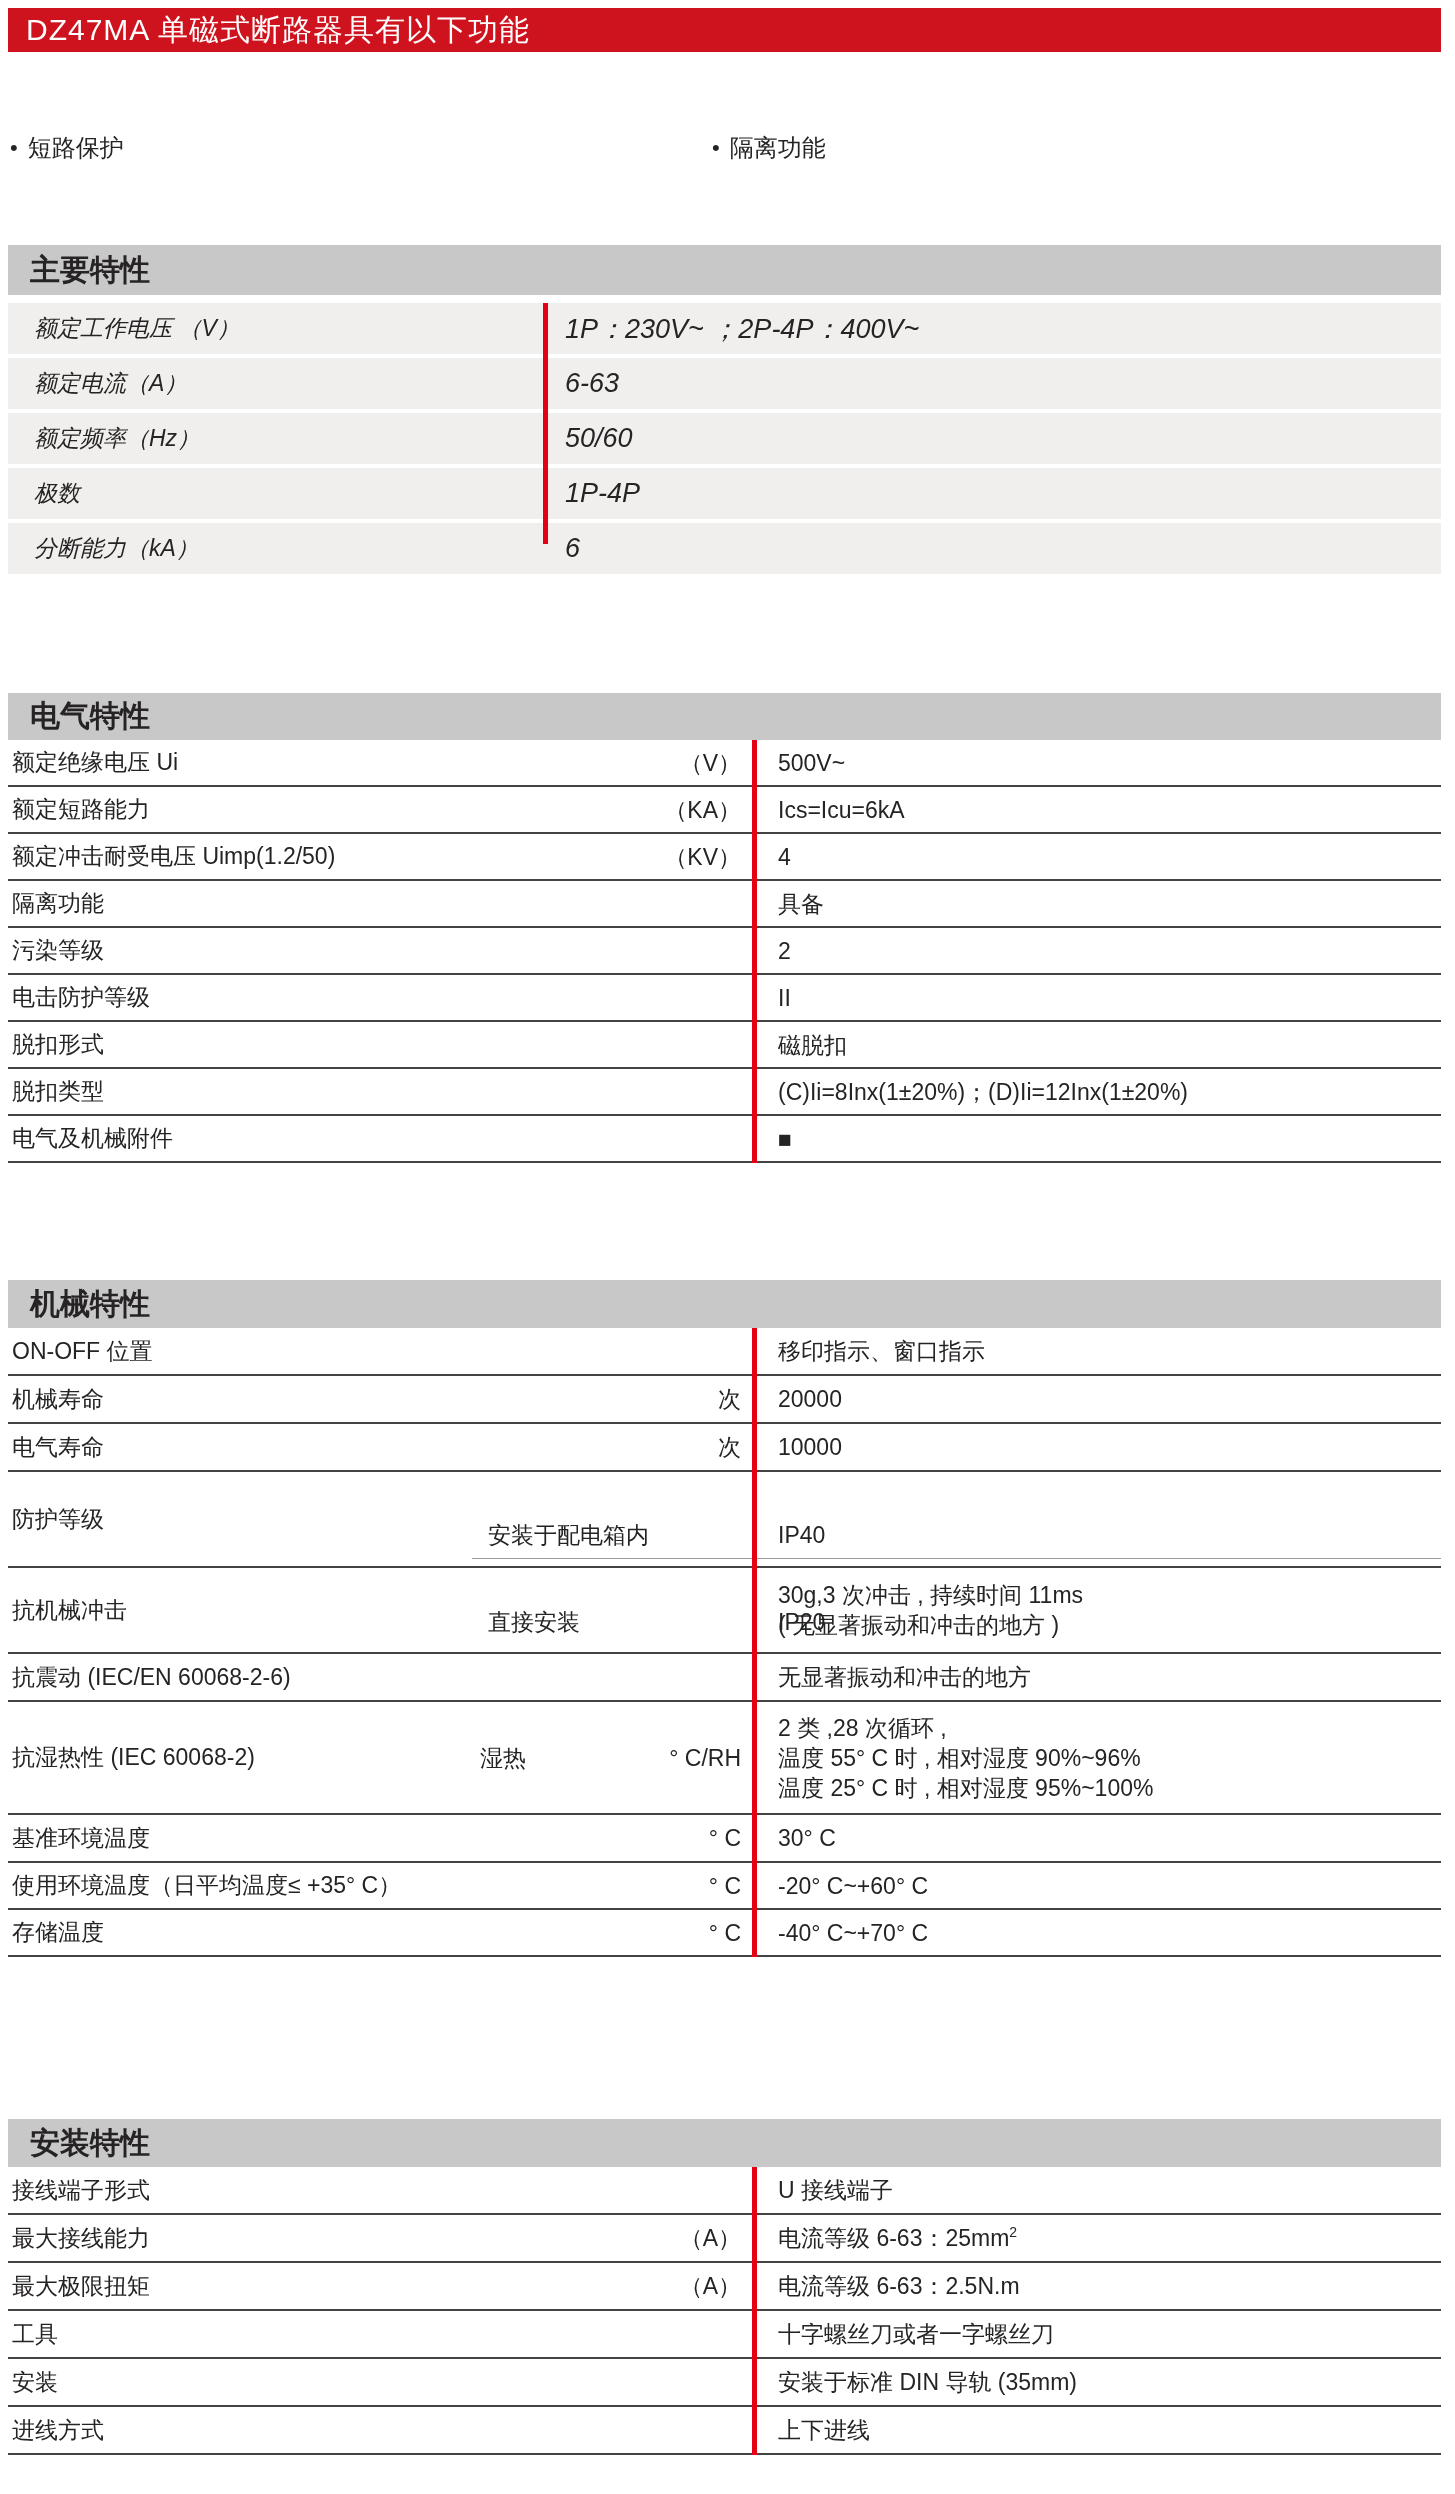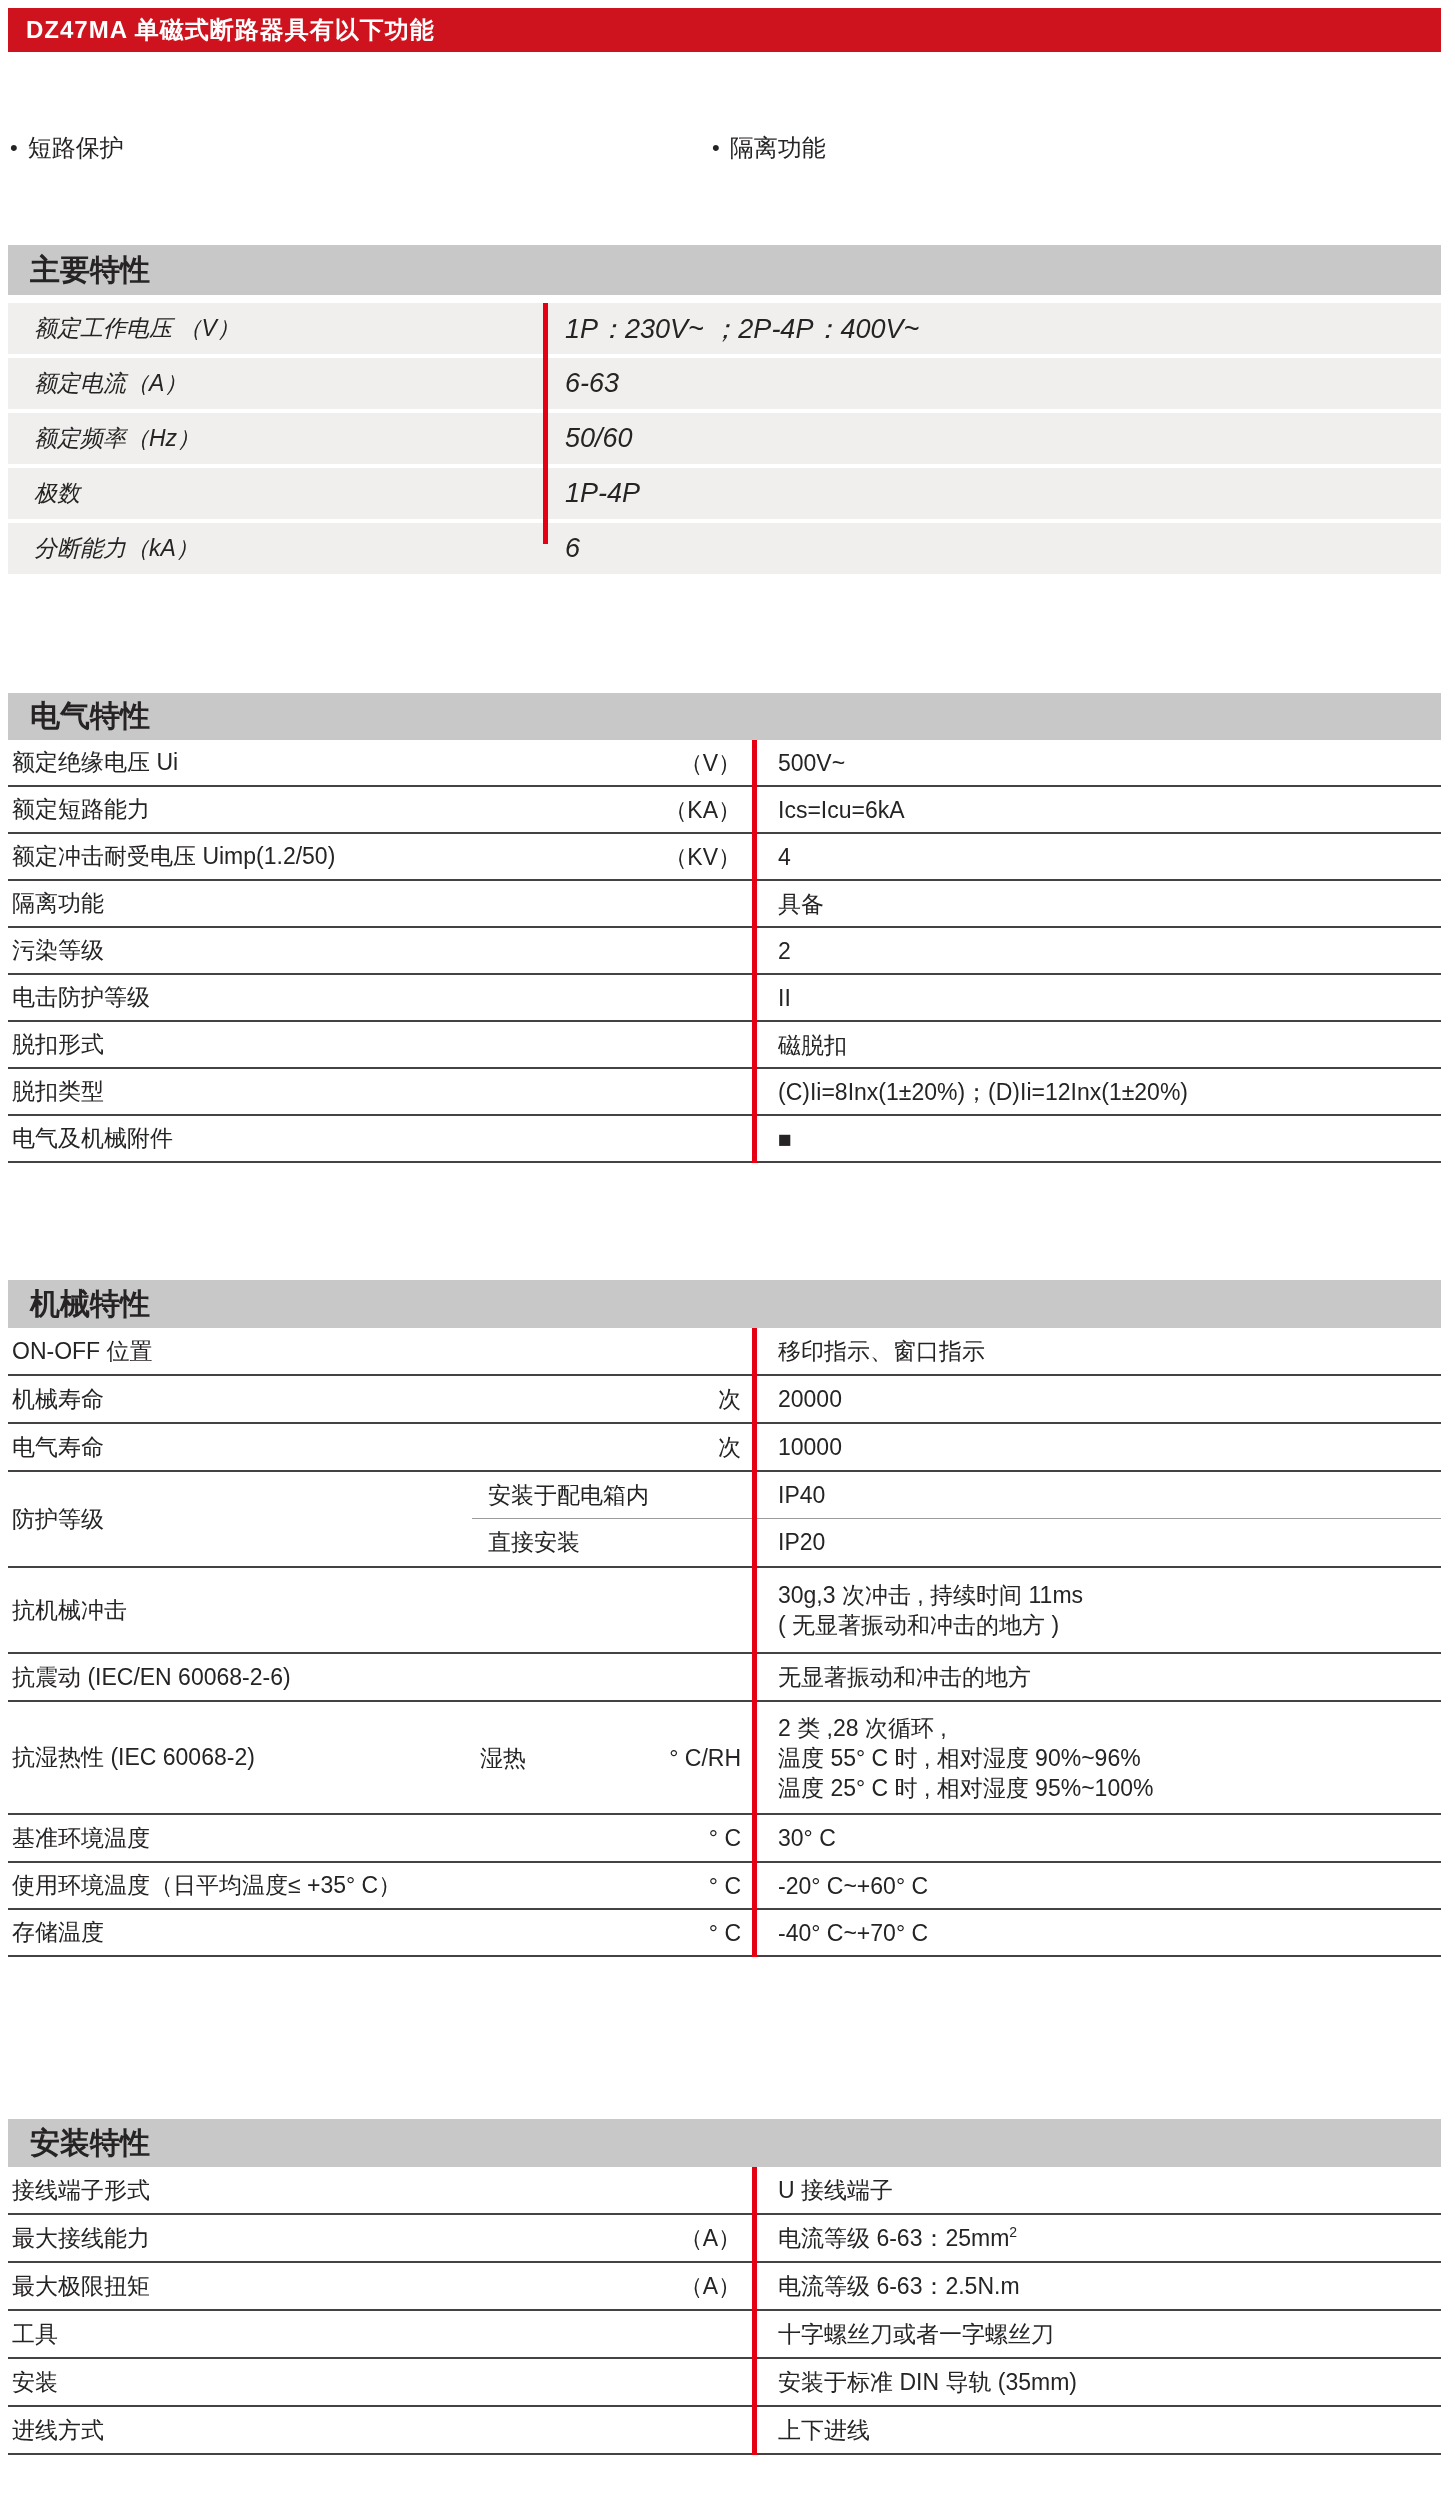--- a/index.html
+++ b/index.html
@@ -2,21 +2,21 @@
 <html><head>
 <meta charset="utf-8">
 <style>
   html,body{margin:0;padding:0;background:#fff;}
   .page{position:relative;width:1455px;height:2494px;background:#ffffff;
         font-family:"Liberation Sans","DejaVu Sans",sans-serif;color:#262324;overflow:hidden;}
 
   
   .banner{position:absolute;left:8px;top:8px;width:1433px;height:44px;background:#ce131e;
           display:flex;align-items:center;padding-left:18px;box-sizing:border-box;}
-  .banner .t{margin:0;font-size:24px;font-weight:bold;color:#ffffff;letter-spacing:1px;}
+  .banner .t{margin:0;font-size:30px;font-weight:normal;color:#ffffff;letter-spacing:1px;}
 
   
   .feature{position:absolute;top:132px;font-size:24px;display:flex;align-items:center;gap:10px;}
   .f1{left:10px;} .f2{left:712px;}
   .dot{font-size:22px;line-height:1;}
 
   
   .tbl{position:absolute;left:8px;width:1433px;}
   .bar{height:48px;background:#c9c8c8;display:flex;align-items:center;
        padding-left:22px;box-sizing:border-box;}
@@ -44,21 +44,21 @@
   sup{font-size:14px;}
 
   #tbl-elec{top:693px;}
   #tbl-elec .bar{height:47px;}
   #tbl-elec .redline{left:744px;top:47px;height:423px;}
   .sq{font-size:24px;}
 
   #tbl-mech{top:1280px;}
   #tbl-mech .redline{left:744px;top:48px;height:629px;}
   .subcol{position:absolute;left:464px;top:0;right:0;height:100%;}
-  .sub{position:relative;height:46px;border-bottom:1px solid #9b9b9b;display:flex;align-items:center;}
+  .sub{position:relative;height:46px;border-bottom:1px solid #9b9b9b;display:flex;align-items:center;margin-top:40px;}
   .sub.last{height:47px;border-bottom:none;}
   .sub .mid2{margin-left:16px;font-size:23px;}
   .sub .val2{position:absolute;left:306px;font-size:23px;}
 
   #tbl-inst{top:2104px;margin-top:15px;}
   #tbl-inst .redline{left:744px;top:48px;height:288px;}
 </style>
 </head>
 <body>
 

